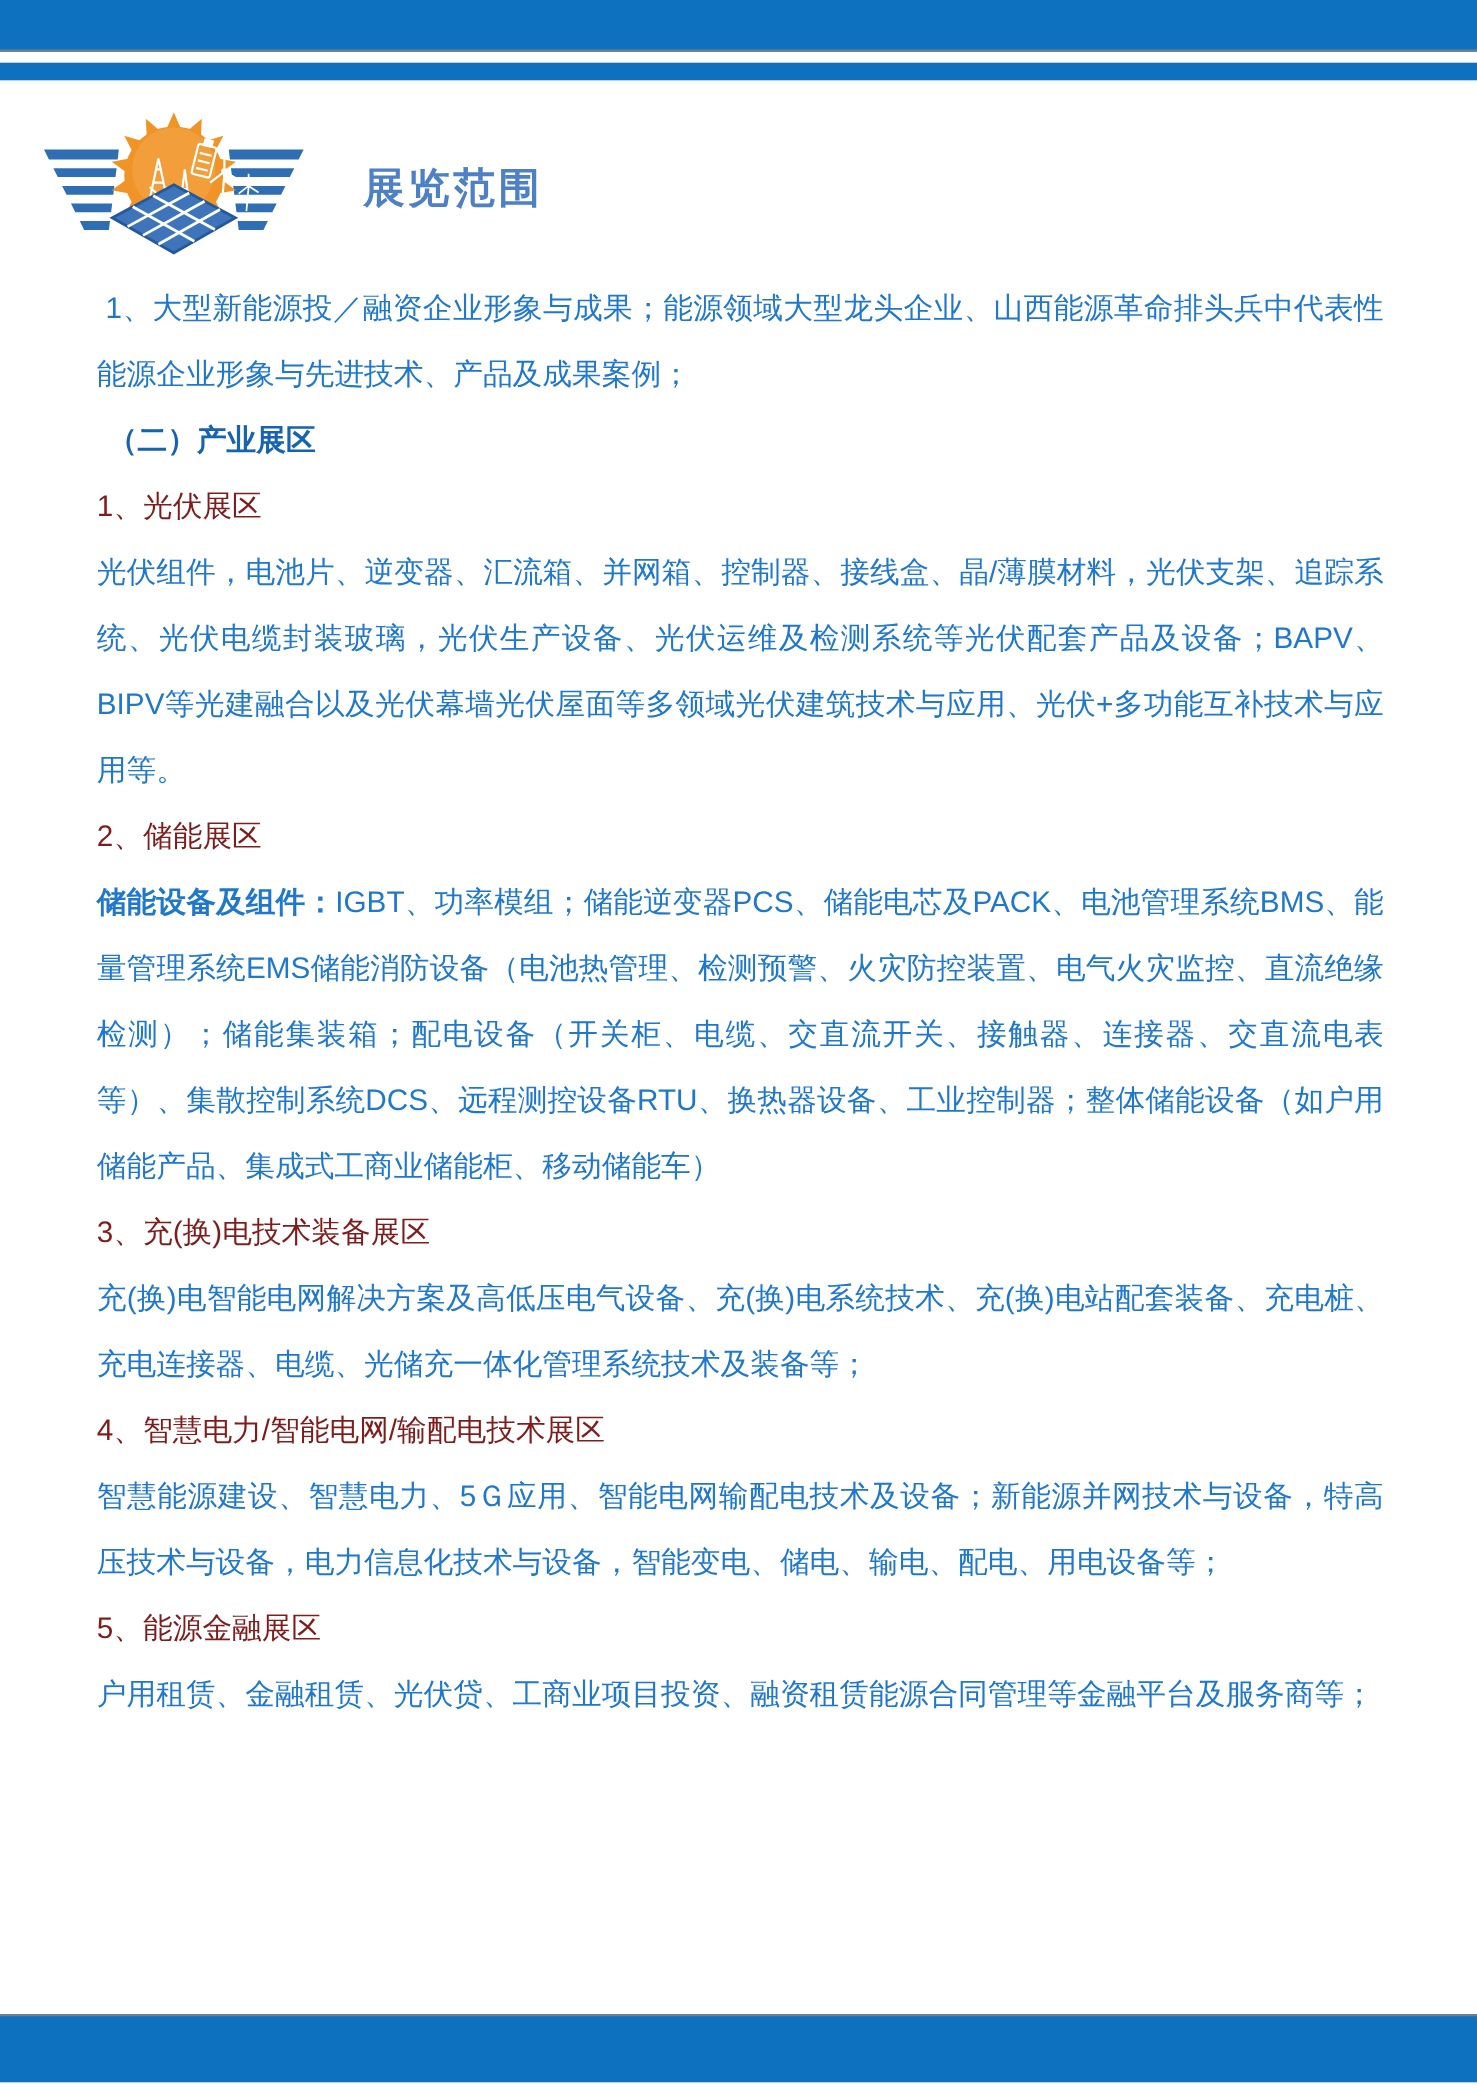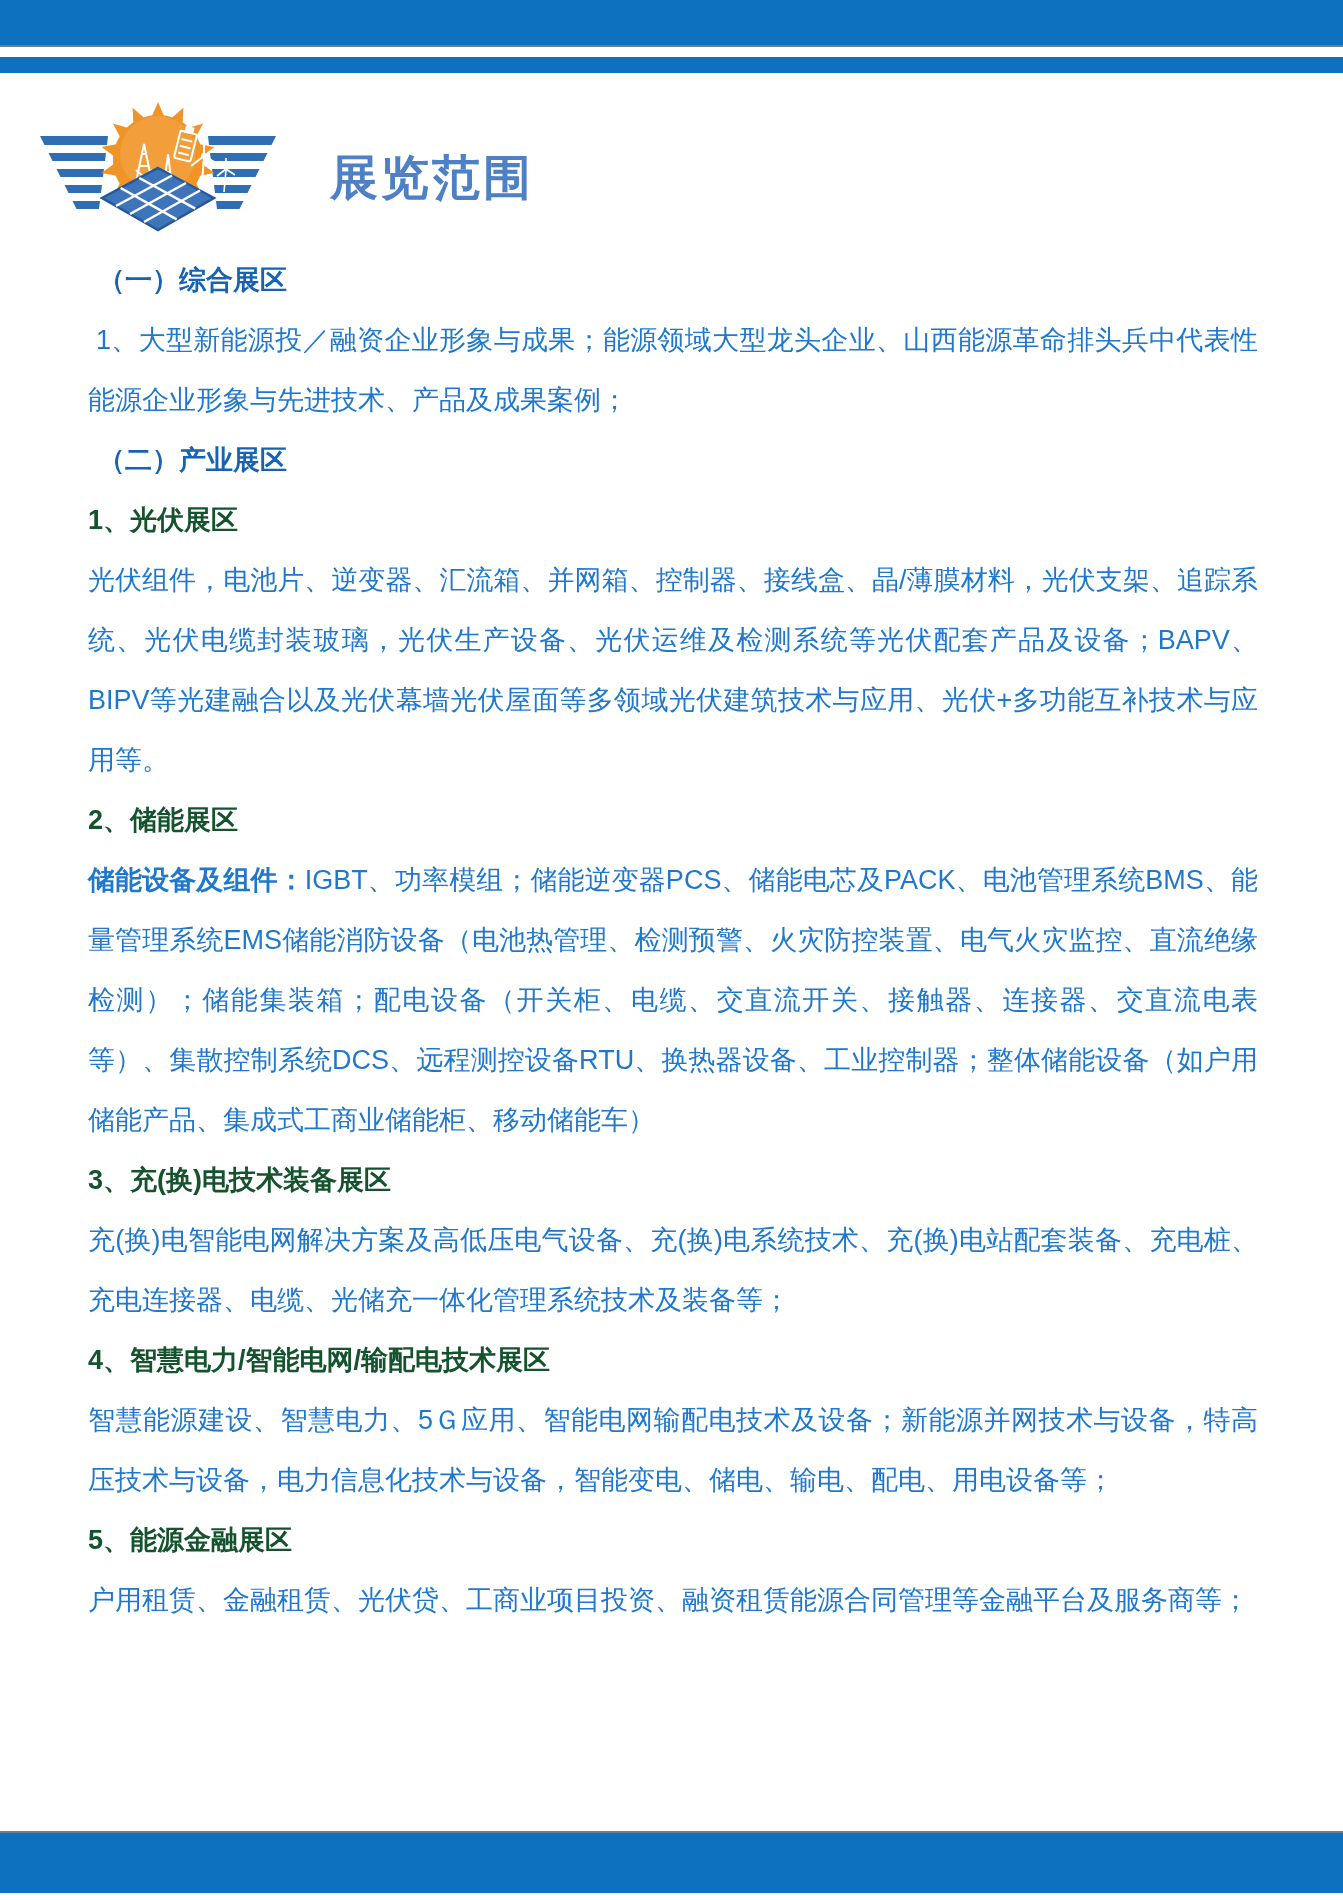--- a/index.html
+++ b/index.html
@@ -9,31 +9,31 @@
   }
   
   .bar-top{position:absolute;top:0;left:0;width:100%;height:45px;background:#0d71bf;border-bottom:2px solid #6f8089;}
   .bar-top-thin{position:absolute;top:57px;left:0;width:100%;height:16px;background:#0d71bf;}
   .bar-bottom{position:absolute;top:1831px;left:0;width:100%;height:60px;background:#0d71bf;border-top:2px solid #6f8089;}
 
   .logo{position:absolute;left:35px;top:96px;width:290px;height:165px;}
 
   .page-title{
     position:absolute;left:330px;top:146px;
-    font-size:48px;font-weight:bold;color:#4d80c4;letter-spacing:3px;white-space:nowrap;
+    font-size:38px;font-weight:bold;color:#4d80c4;letter-spacing:3px;white-space:nowrap;
   }
 
   .content{
     position:absolute;left:88px;top:250px;width:1170px;
     font-size:27px;line-height:60px;color:#1f78cc;
     text-align:justify;
   }
   .content p{margin:0;}
   .sec-heading{font-weight:bold;color:#1563b2;padding-left:10px;text-align:left;}
-  .zone-heading{font-weight:bold;color:#14532d;text-align:left;}
+  .zone-heading{font-weight:normal;color:#7f1d1d;text-align:left;}
   .num-para{text-indent:8px;}
   .lead{font-weight:bold;}
 </style>
 </head>
 <body>
 
 <div class="bar-top"></div>
 <div class="bar-top-thin"></div>
 
 <svg class="logo" viewBox="0 0 290 165">
@@ -99,21 +99,20 @@
       <line x1="165" y1="94.5" x2="109" y2="126"></line>
       <line x1="104.3" y1="82" x2="160.3" y2="112.7"></line>
       <line x1="85.7" y1="92" x2="141.7" y2="123.3"></line>
     </g>
   </g>
 </svg>
 
 <div class="page-title">展览范围</div>
 
 <div class="content">
-  <p class="sec-heading">（一）综合展区</p>
   <p class="num-para">1、大型新能源投／融资企业形象与成果；能源领域大型龙头企业、山西能源革命排头兵中代表性能源企业形象与先进技术、产品及成果案例；</p>
   <p class="sec-heading">（二）产业展区</p>
 
   <p class="zone-heading">1、光伏展区</p>
   <p>光伏组件，电池片、逆变器、汇流箱、并网箱、控制器、接线盒、晶/薄膜材料，光伏支架、追踪系统、光伏电缆封装玻璃，光伏生产设备、光伏运维及检测系统等光伏配套产品及设备；BAPV、BIPV等光建融合以及光伏幕墙光伏屋面等多领域光伏建筑技术与应用、光伏+多功能互补技术与应用等。</p>
 
   <p class="zone-heading">2、储能展区</p>
   <p><span class="lead">储能设备及组件：</span><span>IGBT、功率模组；储能逆变器PCS、储能电芯及PACK、电池管理系统BMS、能量管理系统EMS储能消防设备（电池热管理、检测预警、火灾防控装置、电气火灾监控、直流绝缘检测）；储能集装箱；配电设备（开关柜、电缆、交直流开关、接触器、连接器、交直流电表等）、集散控制系统DCS、远程测控设备RTU、换热器设备、工业控制器；整体储能设备（如户用储能产品、集成式工商业储能柜、移动储能车）</span></p>
 
   <p class="zone-heading">3、充(换)电技术装备展区</p>

